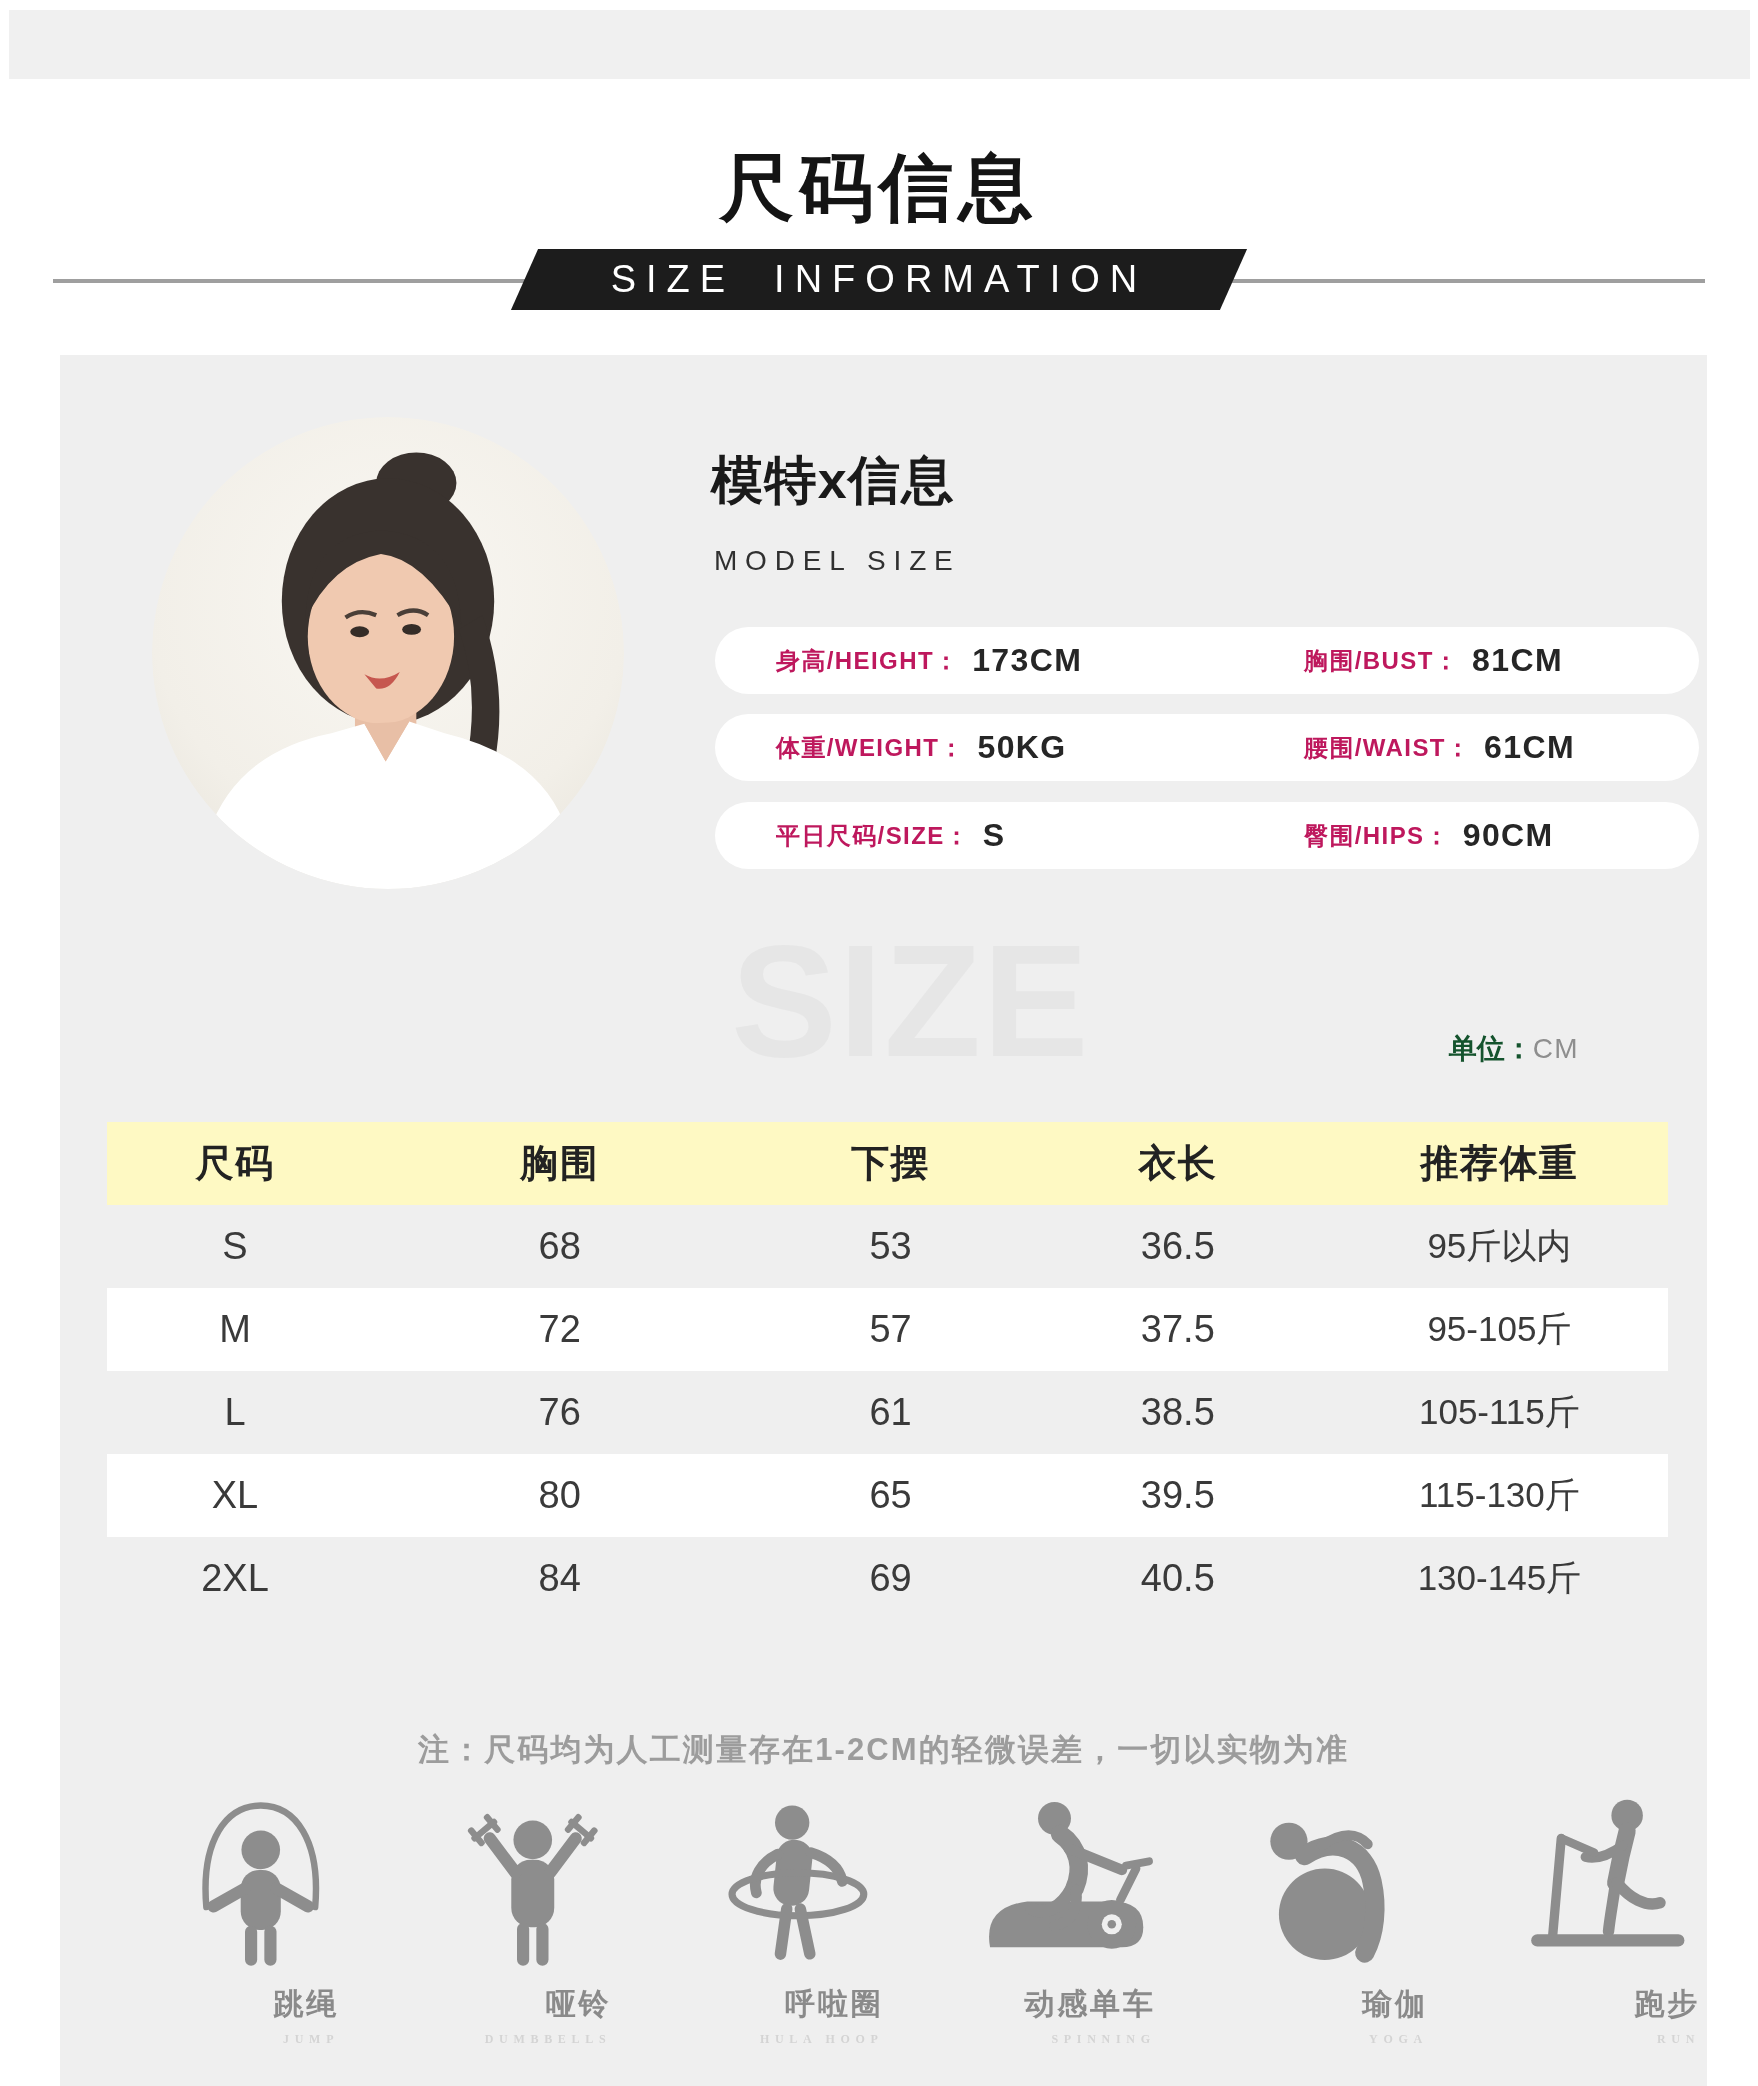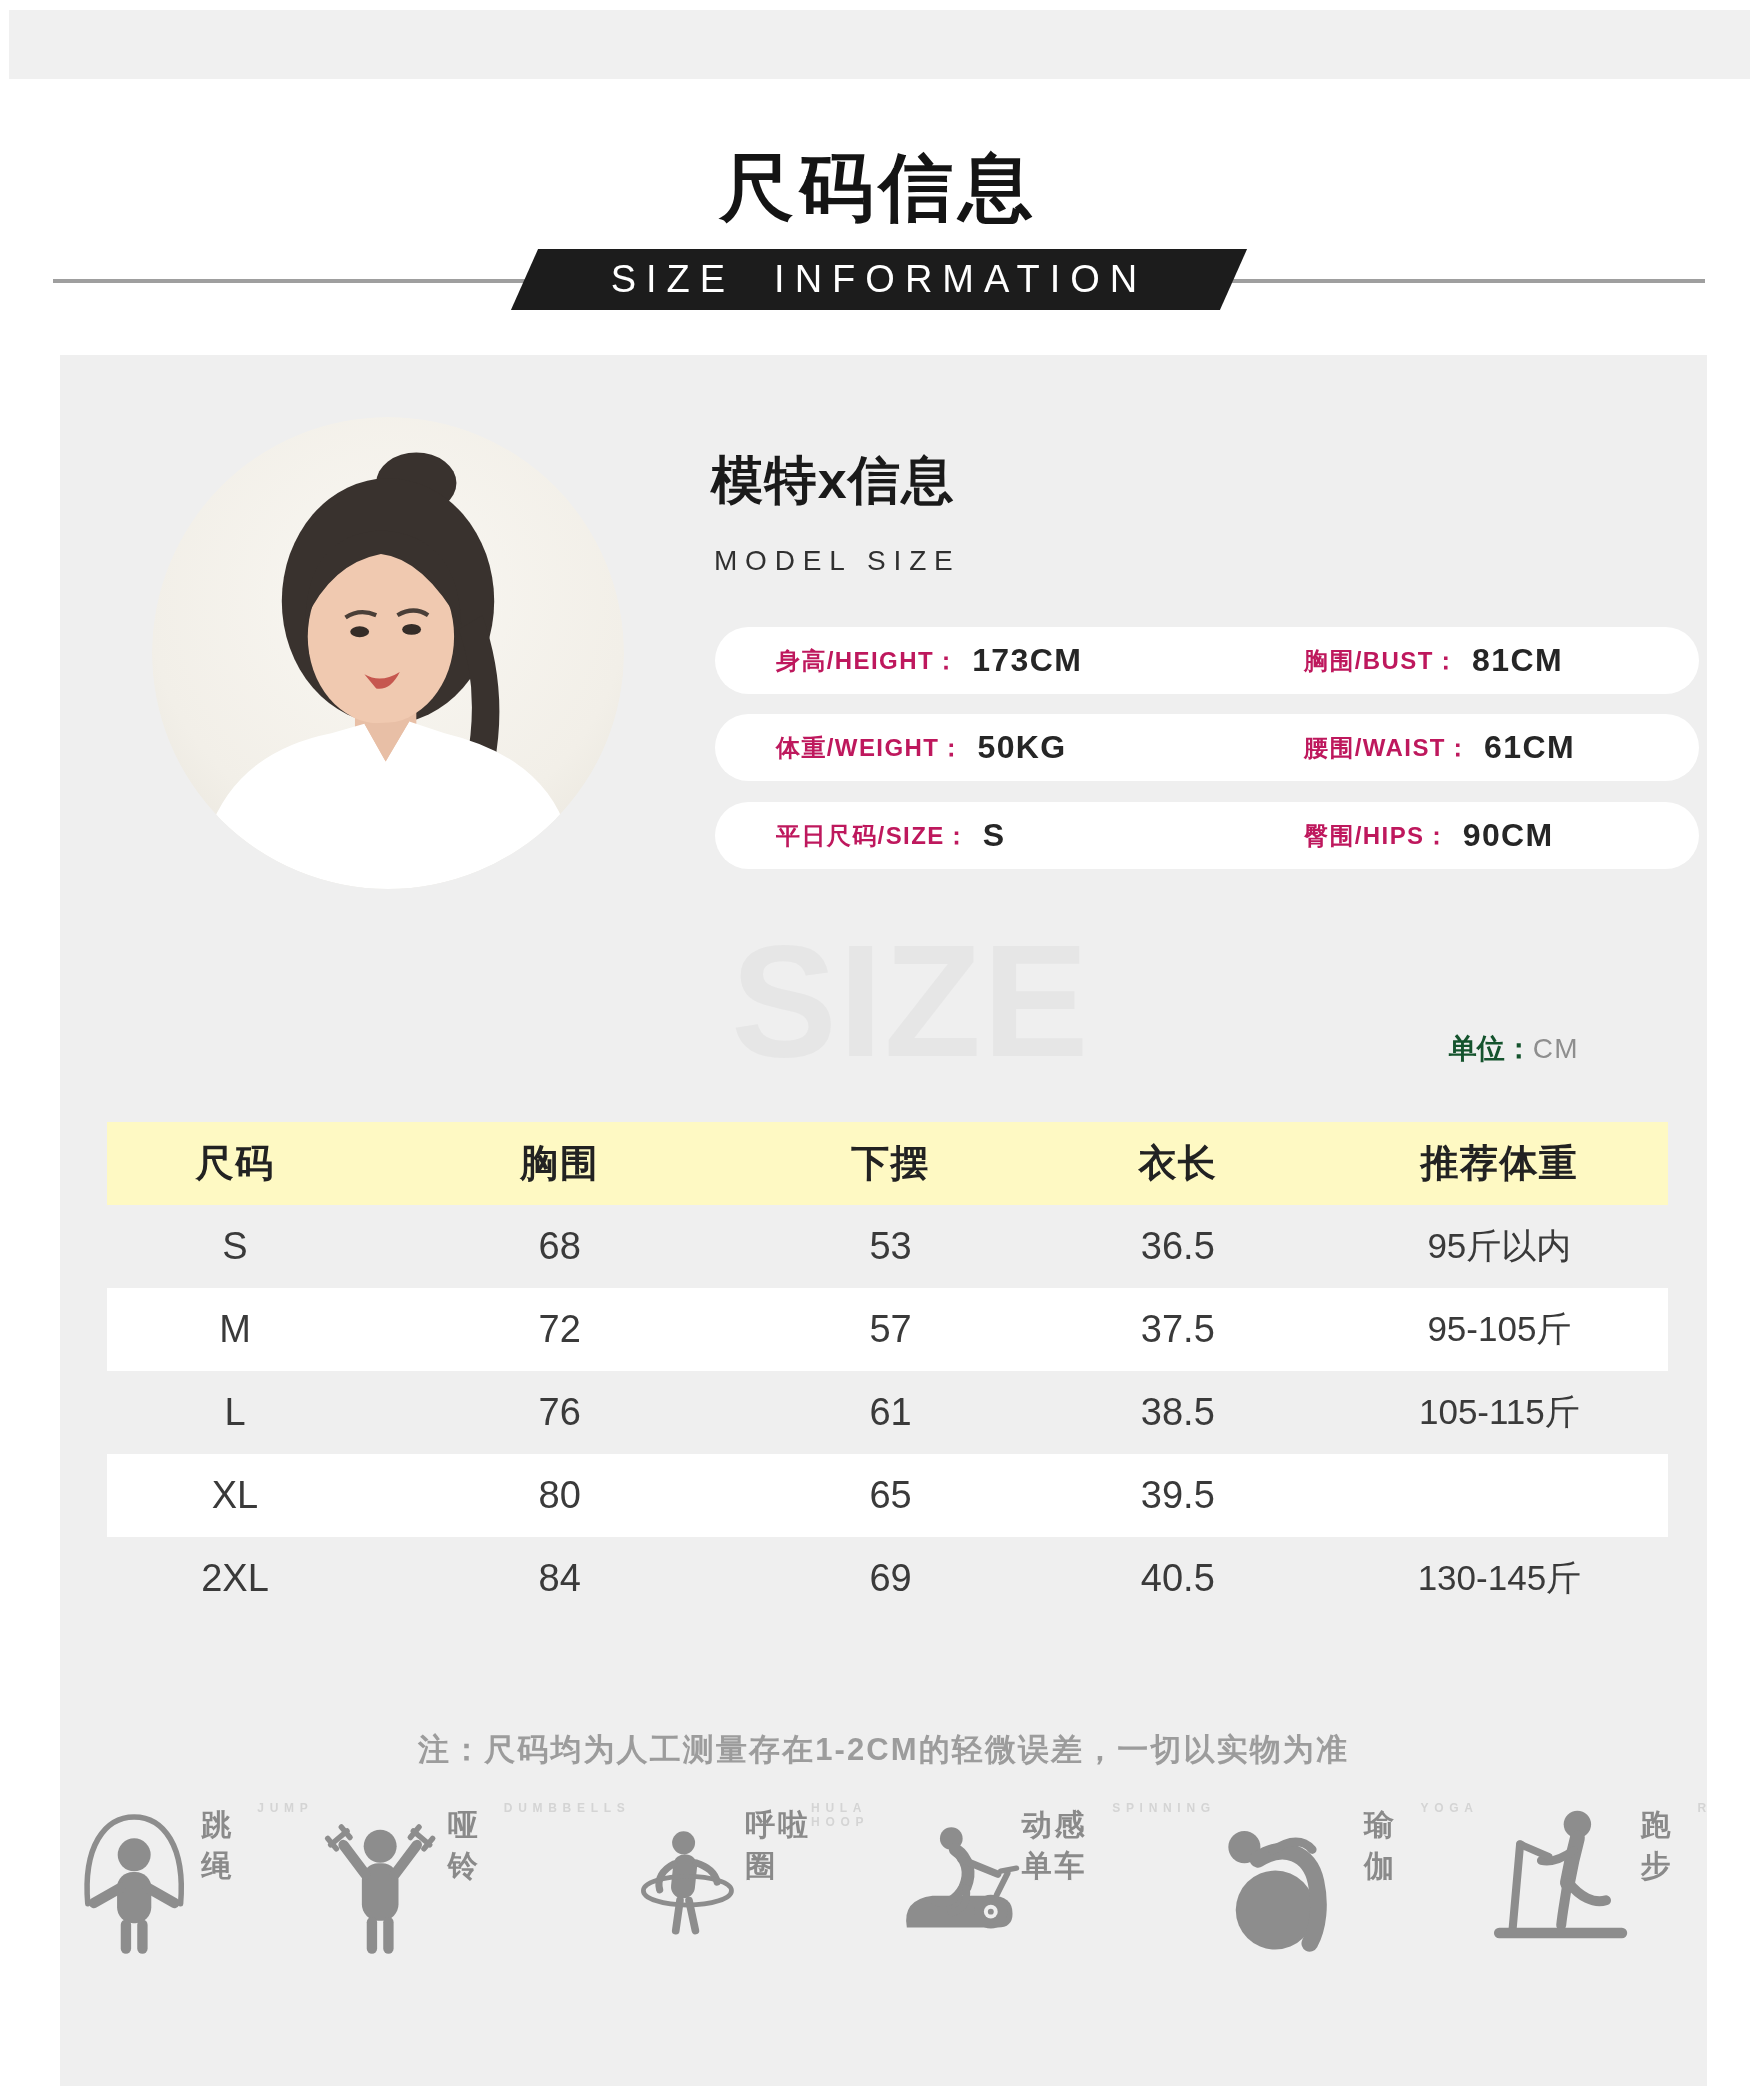--- a/index.html
+++ b/index.html
@@ -45,21 +45,21 @@
   .t-head{background:#fef9c3;}
   .t-head span{font-size:38px;font-weight:600;color:#222222;letter-spacing:1.4px;}
   .t-row.white{background:#ffffff;}
   .t-cell{font-size:38px;font-weight:400;color:#3a3a3a;}
   .t-cell.cjk{font-size:35px;}
   
   .note{position:absolute;left:0;top:1374px;width:100%;text-align:center;
     font-size:31px;font-weight:600;color:#9c9c9c;letter-spacing:2.1px;}
   
   .icons{position:absolute;left:7px;right:7px;top:1439px;display:flex;}
-  .icon-item{flex:1;display:flex;align-items:flex-start;}
+  .icon-item{flex:1;display:flex;flex-direction:column;align-items:flex-end;font-family:Liberation Serif, serif;}
   .icon-item svg{height:179px;display:block;}
   .icon-label{margin-top:11.3px;font-size:30px;font-weight:600;color:#8a8a8a;letter-spacing:2.8px;}
   .icon-caption{margin-top:7px;font-size:12px;font-weight:600;color:#d4d4d4;letter-spacing:5.7px;}
   .ig{fill:#8d8d8d;}
   .is{fill:none;stroke:#8d8d8d;stroke-linecap:round;}
 </style>
 </head>
 <body>
 
 <div id="stage">
@@ -172,20 +172,21 @@
         <span class="t-cell">76</span>
         <span class="t-cell">61</span>
         <span class="t-cell">38.5</span>
         <span class="t-cell cjk">105-115斤</span>
       </div>
       <div class="t-row white">
         <span class="t-cell">XL</span>
         <span class="t-cell">80</span>
         <span class="t-cell">65</span>
         <span class="t-cell">39.5</span>
+        <span class="t-cell cjk">115-130斤</span>
       </div>
       <div class="t-row">
         <span class="t-cell">2XL</span>
         <span class="t-cell">84</span>
         <span class="t-cell">69</span>
         <span class="t-cell">40.5</span>
         <span class="t-cell cjk">130-145斤</span>
       </div>
     </div>
 

